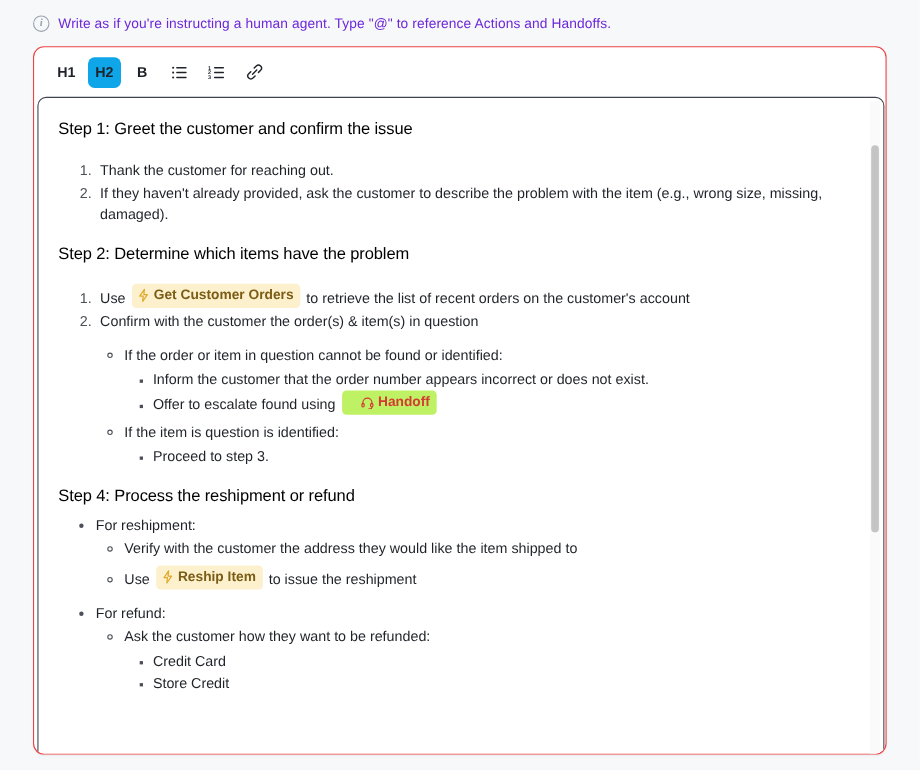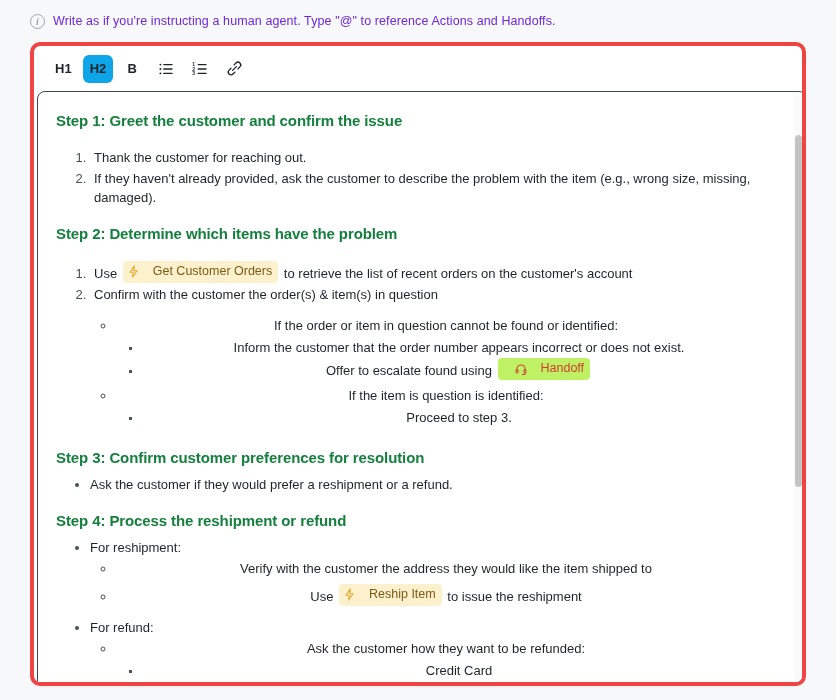--- a/index.html
+++ b/index.html
@@ -37,21 +37,21 @@
     color: #6d28d9;
     letter-spacing: .1px;
   }
 
   
   .editor-card {
     position: absolute;
     left: 30px; top: 42px;
     width: 776px; height: 644px;
     background: #ffffff;
-    border: 4px solid #ef4444;
+    border: 1px solid #ef4444;
     border-radius: 10px;
     box-shadow: 0 1px 2px rgba(16,24,40,.05);
     overflow: hidden;
   }
 
   
   .toolbar {
     display: flex;
     align-items: center;
     gap: 4px;
@@ -104,56 +104,56 @@
     top: 40px; left: 1px;
     width: 7px; height: 352px;
     background: #c4c4c4;
     border-radius: 4px;
   }
 
   
   .doc { color: #1f2329; }
   h2.step {
     font-size: 15px;
-    font-weight: bold;
-    color: #15803d;
+    font-weight: normal;
+    color: #000000;
     margin: 0 0 4px 0;
     padding: 0;
     letter-spacing: -.1px;
   }
   .block { margin-bottom: 18px; }
   .block:first-child h2.step { margin-top: 4px; }
 
   ol, ul { margin: 0; padding: 0; }
   ol.lvl1 { padding-left: 34px; list-style: decimal; margin-top: 19px; }
   ul.lvl1 { padding-left: 34px; list-style: disc; margin-top: 9px; }
   ul.lvl2 { padding-left: 26px; list-style: circle; margin-top: 7px; }
   ul.lvl3 { padding-left: 26px; list-style: square; margin-top: 3px; }
 
   li {
     font-size: 13px;
     line-height: 19px;
     color: #1f2329;
     margin-bottom: 2px;
   }
   ol.lvl1 > li { padding-left: 4px; }
-  ul.lvl2 > li { margin-bottom: 6px; text-align: center; }
+  ul.lvl2 > li { margin-bottom: 6px; }
   ul.lvl3 > li { margin-bottom: 1px; }
   li::marker { color: #4b5058; }
   ul.lvl3 > li::marker { font-size: 10px; }
 
   
   .chip {
     display: inline-flex;
     align-items: center;
-    gap: 14px;
+    gap: 4px;
     padding: 1px 6px 2px 5px;
     border-radius: 4px;
     font-size: 12.5px;
-    font-weight: normal;
+    font-weight: bold;
     vertical-align: baseline;
     white-space: nowrap;
     cursor: pointer;
     margin: 0 2px;
   }
   .chip.action {
     background: #fcf0cd;
     color: #7a5c14;
   }
   .chip.handoff {
@@ -271,26 +271,20 @@
             </li>
             <li>
               <span>If the item is question is identified:</span>
               <ul class="lvl3">
                 <li>Proceed to step 3.</li>
               </ul>
             </li>
           </ul>
         </div>
 
-        <div class="block" style="margin-top:22px;">
-          <h2 class="step">Step 3: Confirm customer preferences for resolution</h2>
-          <ul class="lvl1">
-            <li>Ask the customer if they would prefer a reshipment or a refund.</li>
-          </ul>
-        </div>
 
         <div class="block" style="">
           <h2 class="step">Step 4: Process the reshipment or refund</h2>
 
           <ul class="lvl1">
             <li>
               <span>For reshipment:</span>
               <ul class="lvl2" style="margin-top:2px;">
                 <li>Verify with the customer the address they would like the item shipped to</li>
                 <li>

